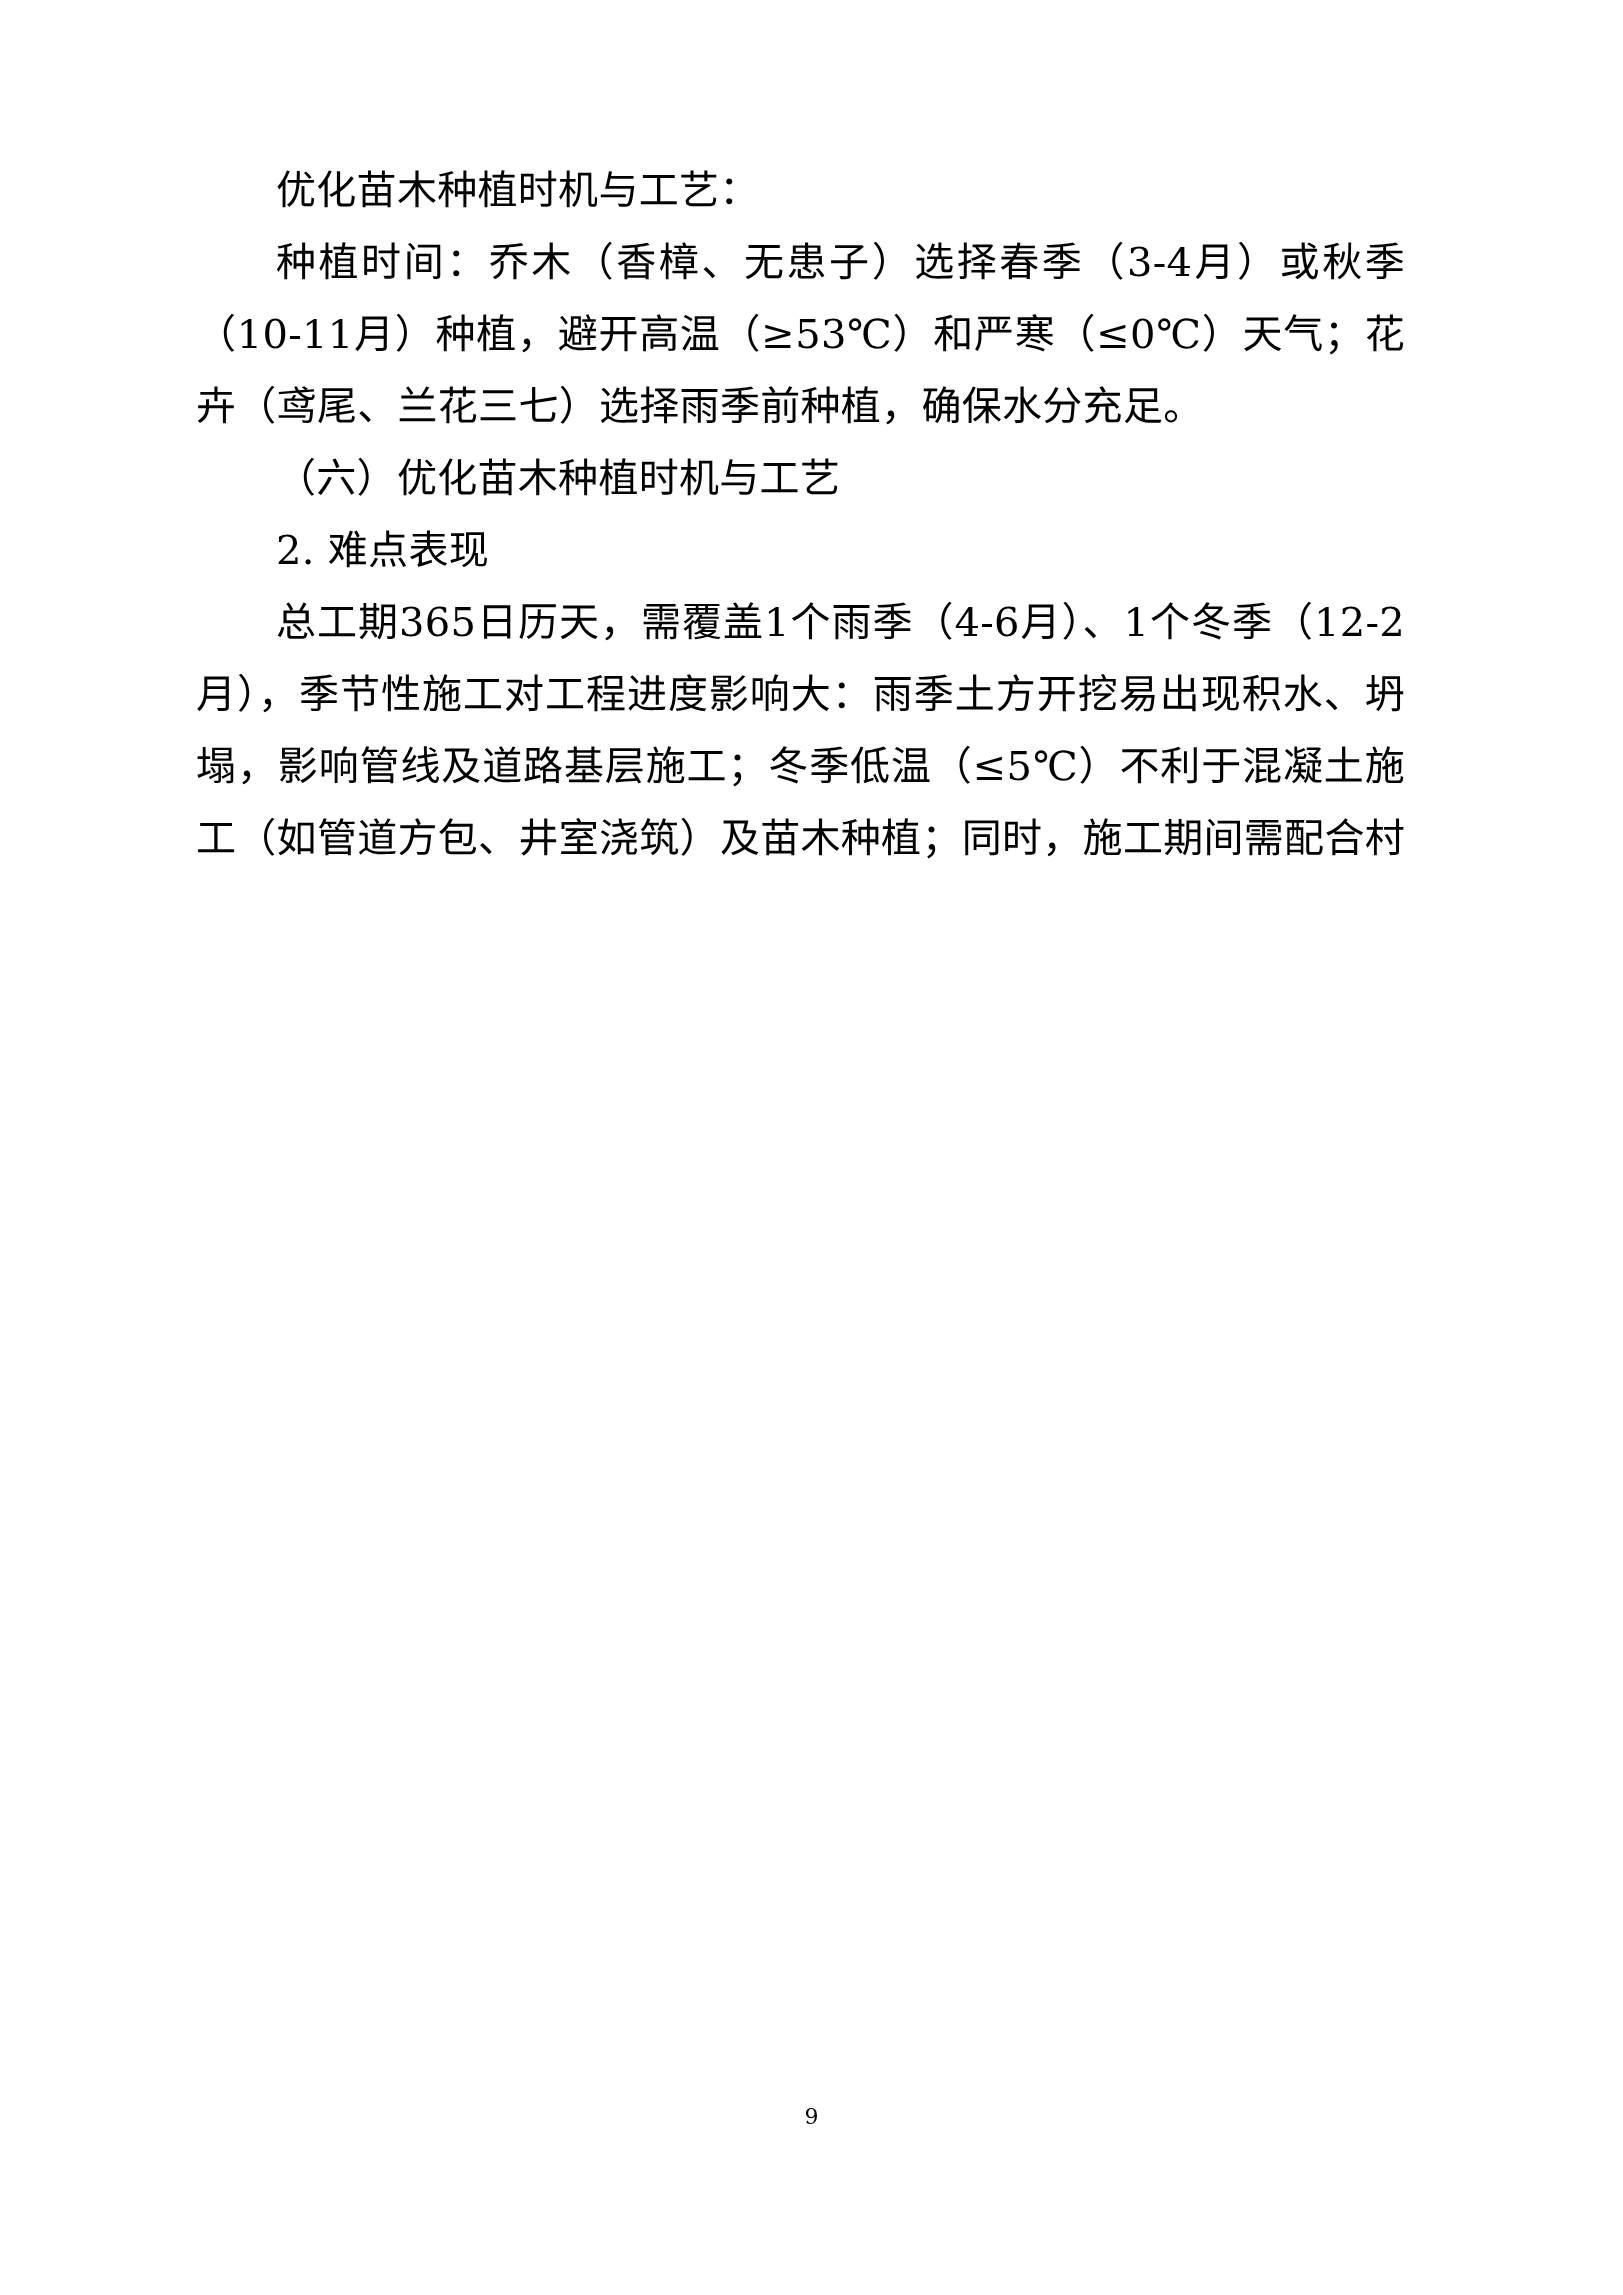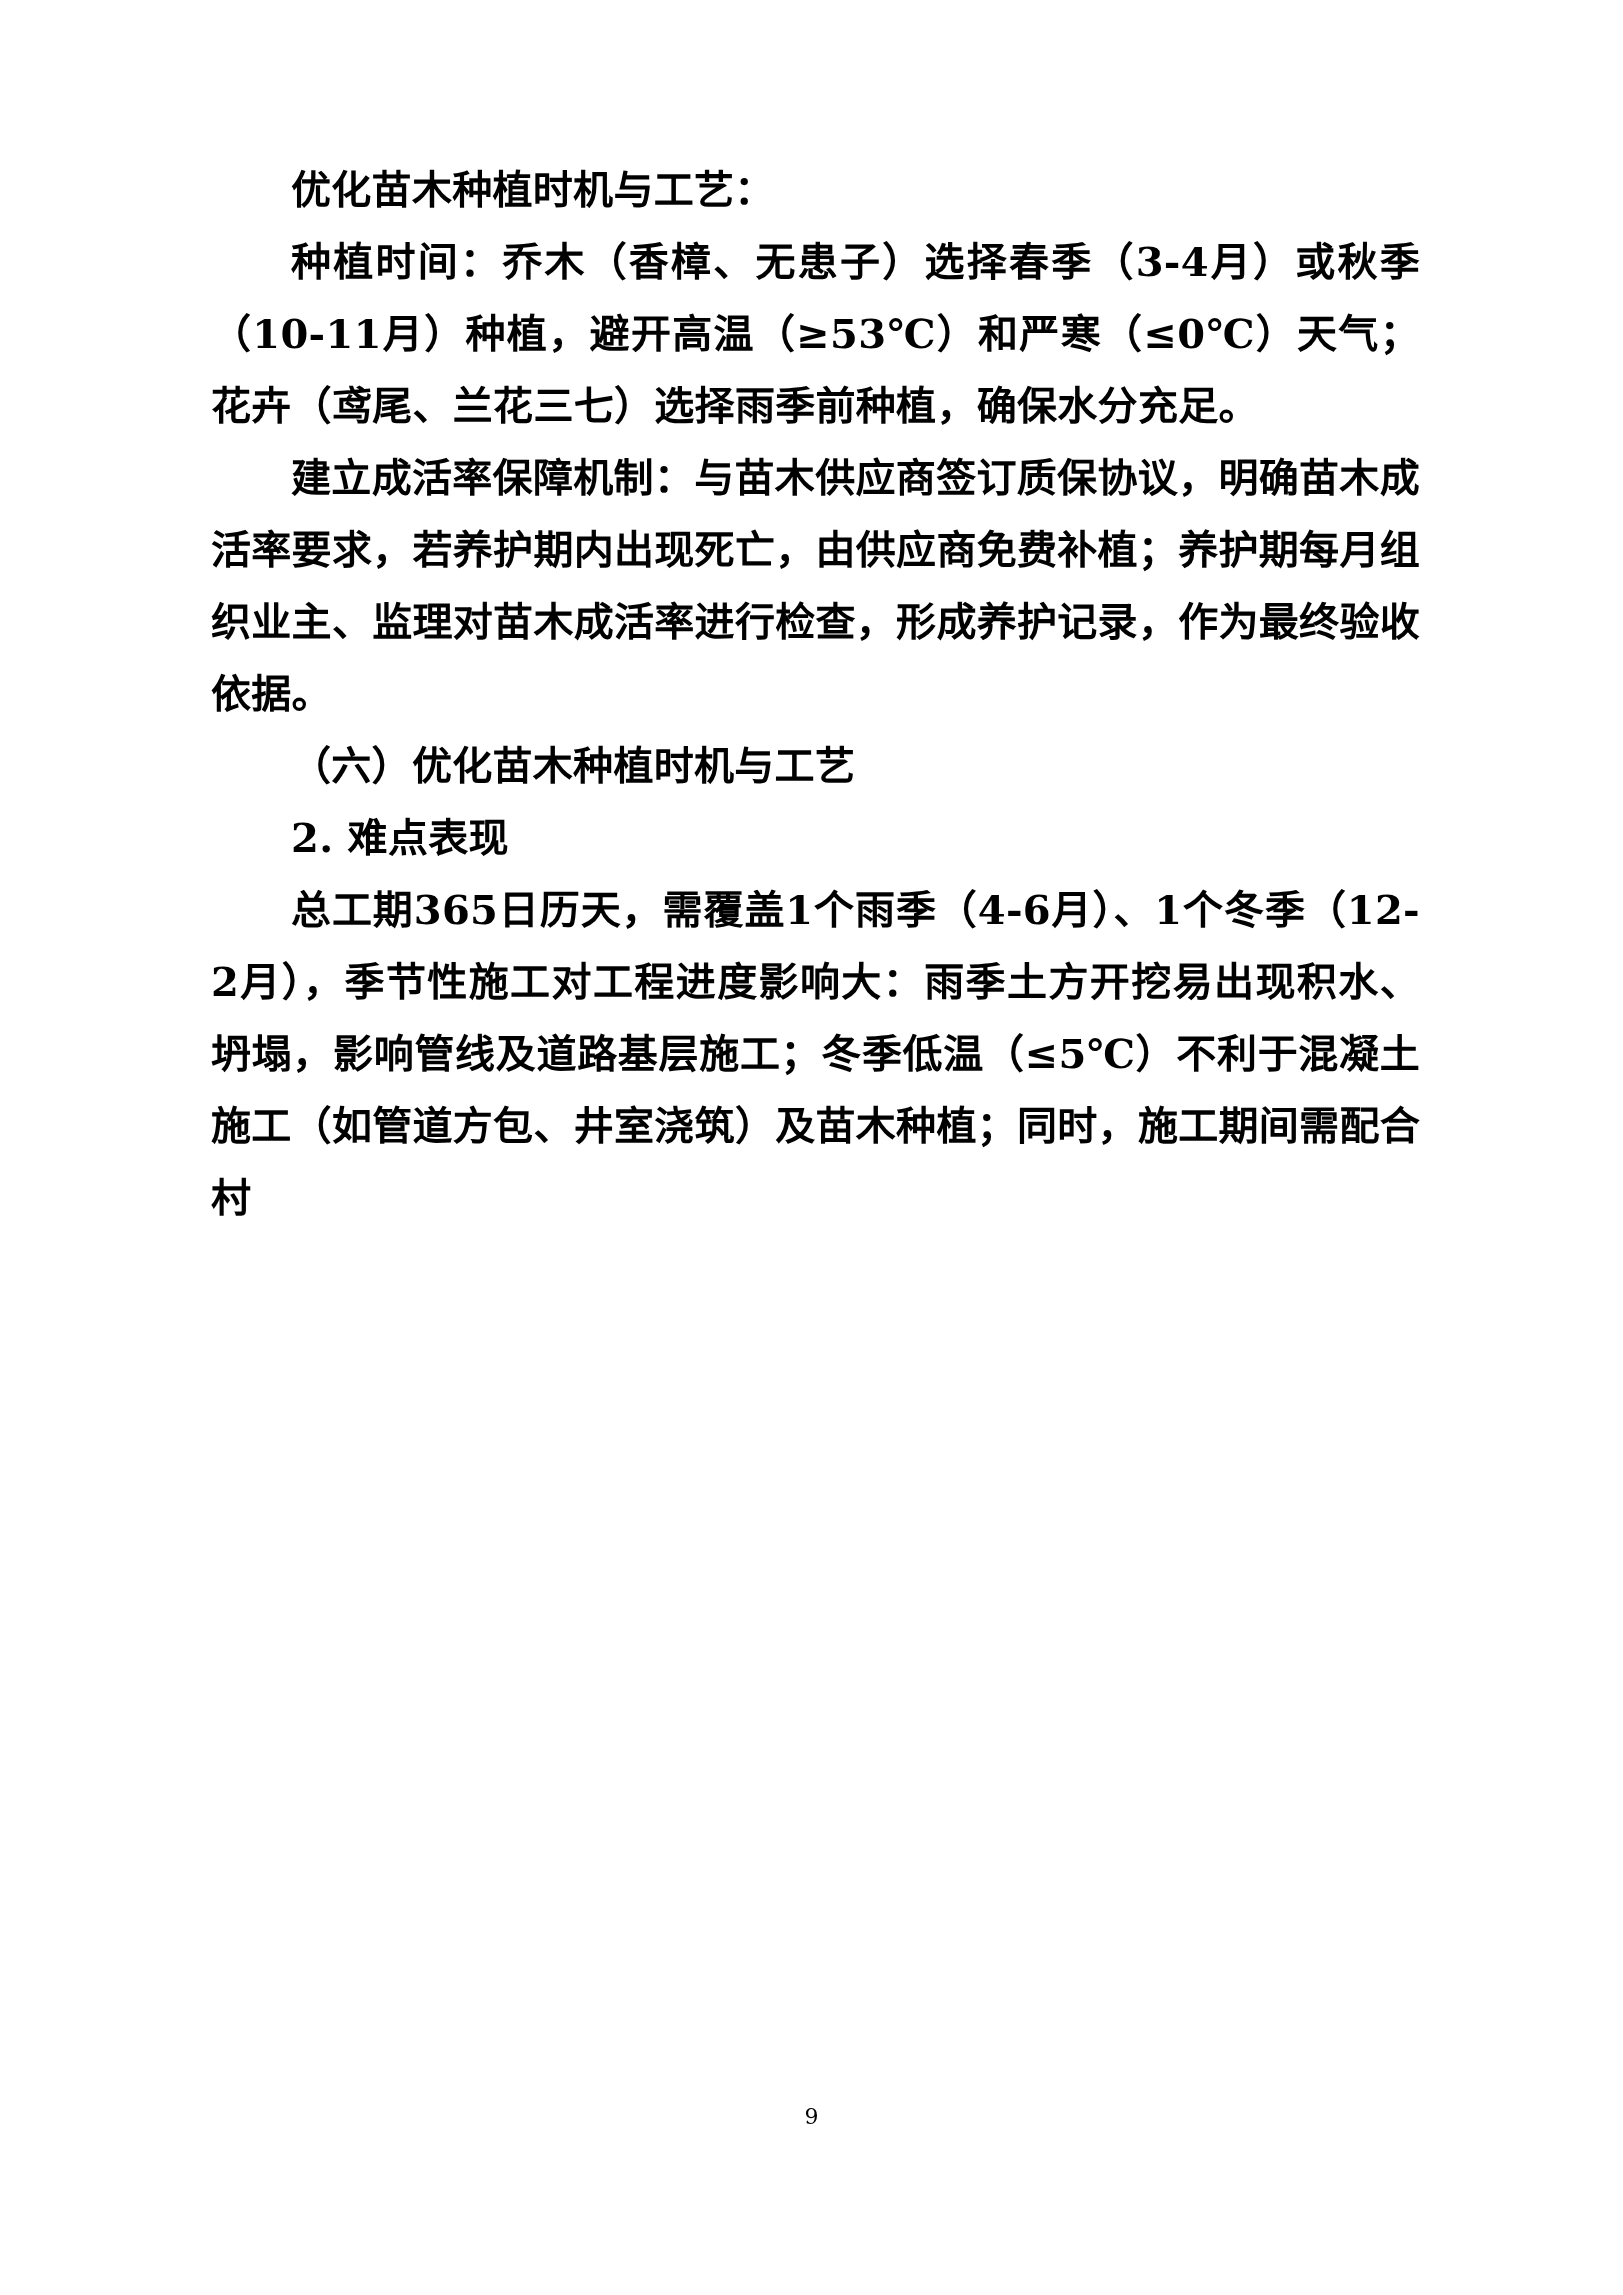--- a/index.html
+++ b/index.html
@@ -11,24 +11,23 @@
   .page {
     position: relative;
     width: 1623px;
     height: 2295px;
     background: #ffffff;
     box-sizing: border-box;
     overflow: hidden;
   }
   .content {
     position: absolute;
-    left: 211px;
+    left: 196px;
     top: 154px;
     width: 1209px;
-    font-weight: bold;
   }
   .para {
     font-family: "DejaVu Serif", "Liberation Serif", serif;
     font-size: 40px;
     line-height: 72px;
     color: #000000;
     text-align: justify;
     text-justify: inter-character;
     text-align-last: left;
     margin: 0;
@@ -52,20 +51,19 @@
     color: #000000;
   }
 </style>
 </head>
 <body>
 
 <div class="page">
   <div class="content">
     <p class="para">优化苗木种植时机与工艺：</p>
     <p class="para">种植时间：乔木（香樟、无患子）选择春季（3-4月）或秋季（10-11月）种植，避开高温（≥53℃）和严寒（≤0℃）天气；花卉（鸢尾、兰花三七）选择雨季前种植，确保水分充足。</p>
-    <p class="para">建立成活率保障机制：与苗木供应商签订质保协议，明确苗木成活率要求，若养护期内出现死亡，由供应商免费补植；养护期每月组织业主、监理对苗木成活率进行检查，形成养护记录，作为最终验收依据。</p>
     <p class="para">（六）优化苗木种植时机与工艺</p>
     <p class="para">2. 难点表现</p>
     <p class="para">总工期365日历天，需覆盖1个雨季（4-6月）、1个冬季（12-2月），季节性施工对工程进度影响大：雨季土方开挖易出现积水、坍塌，影响管线及道路基层施工；冬季低温（≤5℃）不利于混凝土施工（如管道方包、井室浇筑）及苗木种植；同时，施工期间需配合村</p>
   </div>
   <div class="page-number">9</div>
 </div>
 
 
 </body></html>

